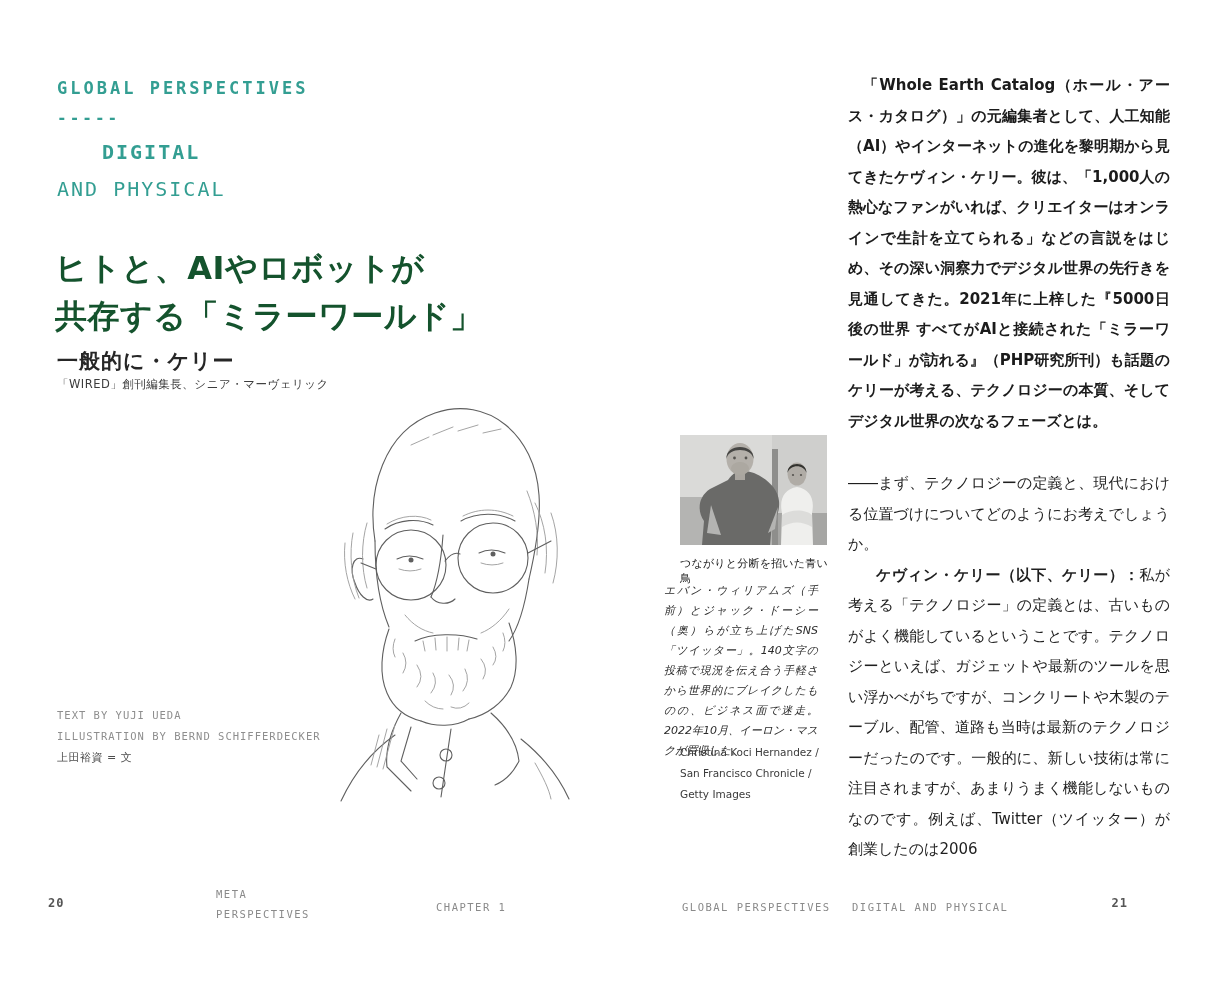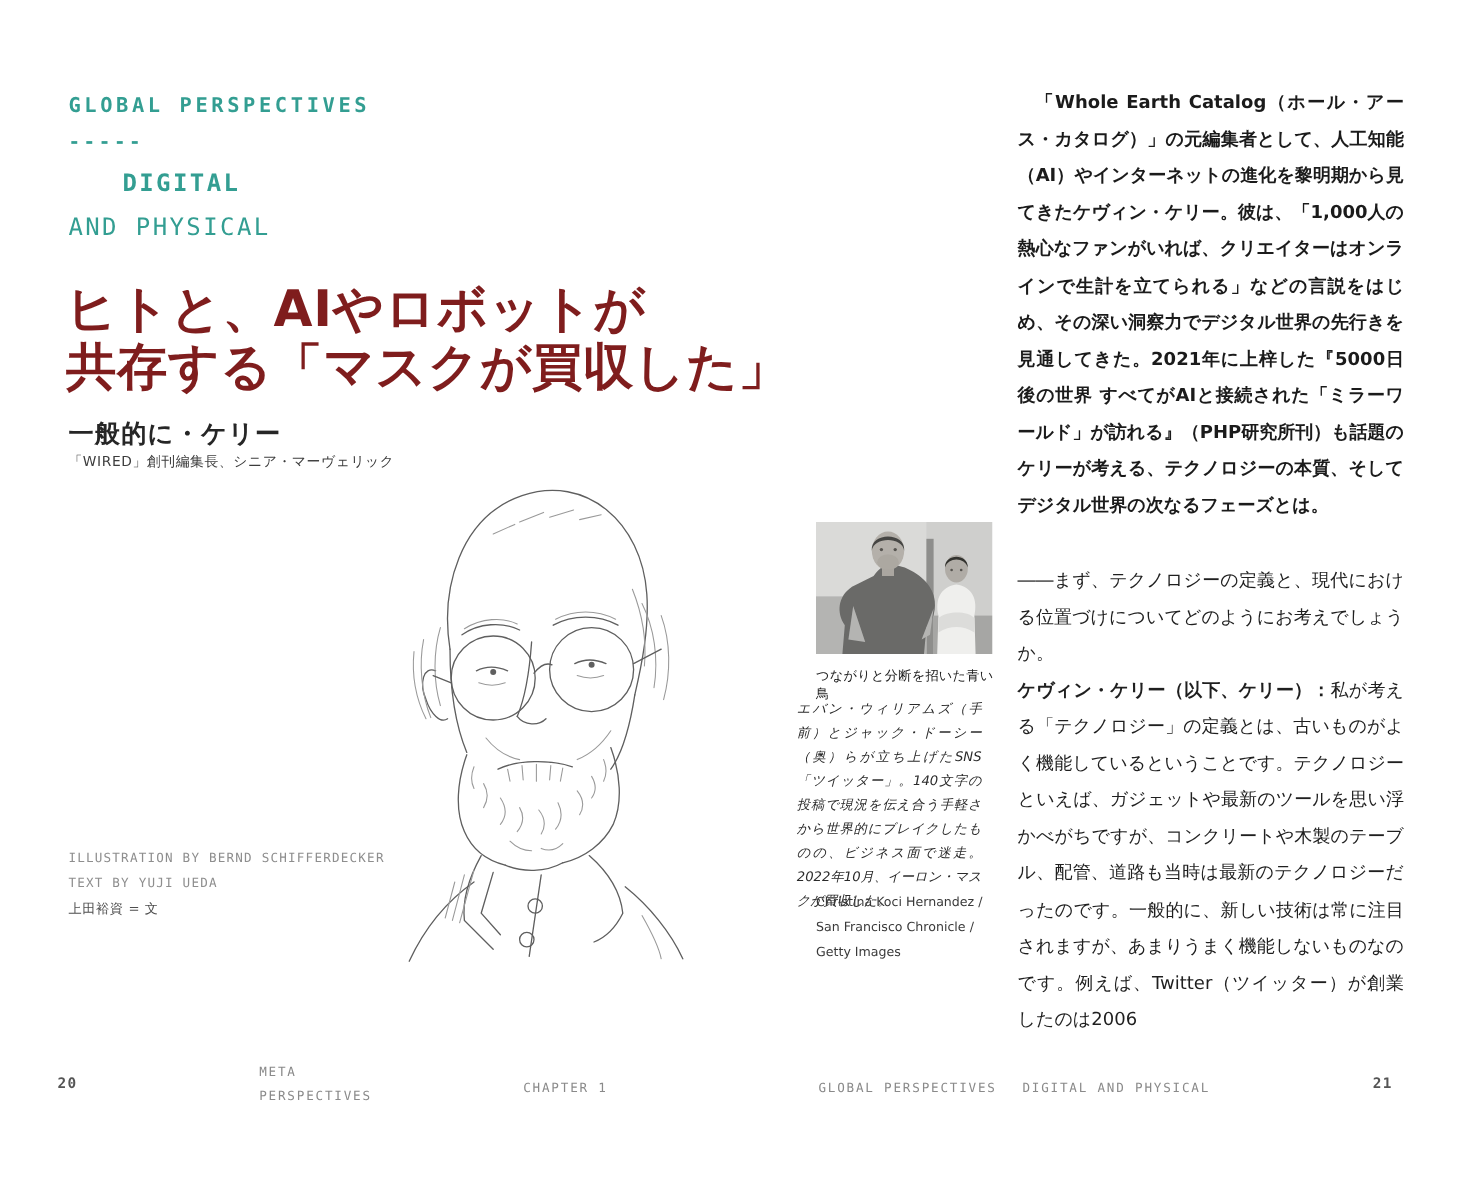--- a/index.html
+++ b/index.html
@@ -9,60 +9,60 @@
     color:#1f1f1f; position:relative; overflow:hidden;
   }
   .abs{position:absolute;}
   .mono{font-family:"DejaVu Sans Mono","Liberation Mono",monospace;}
 
   
   .eyebrow{left:57px;top:78px;font-size:17px;font-weight:bold;letter-spacing:3px;color:#339e92;}
   .dashes{left:57px;top:108px;font-size:16px;font-weight:bold;letter-spacing:3px;color:#339e92;}
   .kicker-1{left:57px;top:140px;font-size:20px;font-weight:bold;letter-spacing:2px;color:#339e92;margin-left:45px;}
   .kicker-2{left:57px;top:177px;font-size:20px;font-weight:normal;letter-spacing:2px;color:#339e92;}
-  .headline{left:55px;top:234px;font-size:42px;line-height:48px;font-weight:700;color:#7f1d1d;letter-spacing:.5px;}
+  .headline{left:55px;top:244px;font-size:32px;line-height:48px;font-weight:700;color:#14532d;letter-spacing:.5px;}
   .author{left:57px;top:347px;font-size:21px;font-weight:700;color:#262626;letter-spacing:1px;}
   .author-sub{left:57px;top:377px;font-size:11.5px;color:#3c3c3c;letter-spacing:.5px;}
   .portrait{left:283px;top:383px;width:300px;height:420px;}
   .credits{left:57px;top:705px;line-height:21px;}
   .credit-en{font-family:"DejaVu Sans Mono","Liberation Mono",monospace;font-size:10.5px;letter-spacing:1px;color:#8e8e8e;}
   .credit-ja{font-size:11px;color:#4e4e4e;letter-spacing:.5px;}
 
   
   .pageno-left{left:48px;top:896px;font-size:12px;font-weight:bold;letter-spacing:1px;color:#555;}
   .meta-label{left:216px;top:884px;font-size:10.5px;line-height:20px;letter-spacing:1.5px;color:#8a8a8a;}
   .chapter-label{left:396px;top:901px;font-size:10.5px;letter-spacing:1.5px;color:#8a8a8a;margin-left:40px;}
   .footer-gp{left:682px;top:901px;font-size:10.5px;letter-spacing:1.5px;color:#8a8a8a;}
   .footer-dp{left:852px;top:901px;font-size:10.5px;letter-spacing:1.5px;color:#8a8a8a;}
-  .pageno-right{left:1144px;top:896px;width:60px;text-align:left;font-size:12px;font-weight:bold;letter-spacing:1px;color:#555;}
+  .pageno-right{left:1068px;top:896px;width:60px;text-align:right;font-size:12px;font-weight:bold;letter-spacing:1px;color:#555;}
 
   
   .photo{left:680px;top:435px;width:147px;height:110px;}
   .cap-title{left:680px;top:556px;width:154px;font-size:11px;color:#202020;letter-spacing:.2px;}
   .cap-body{left:664px;top:581px;width:154px;font-size:11px;line-height:20px;text-align:justify;color:#2a2a2a;font-style:italic;}
   .photo-credit{left:680px;top:742px;width:154px;font-size:10.5px;line-height:21px;color:#3a3a3a;}
   .body-col{left:848px;top:70px;width:322px;font-size:15px;line-height:30.5px;text-align:justify;color:#1f1f1f;}
   .body-col p{margin:0;}
   .lead{font-weight:700;text-indent:1em;margin-bottom:32px !important;color:#1b1b1b;}
-  .speaker{font-weight:700;}
+  .speaker{font-weight:700;margin-left:28px;}
 
   svg .pencil{fill:none;stroke:#5f5f5f;stroke-width:1.1;stroke-linecap:round;}
   svg .pencil-light{fill:none;stroke:#9a9a9a;stroke-width:.9;stroke-linecap:round;}
 </style>
 </head>
 <body>
 
 <div class="abs eyebrow mono">GLOBAL PERSPECTIVES</div>
 <div class="abs dashes mono">-----</div>
 <div class="abs kicker-1 mono">DIGITAL</div>
 <div class="abs kicker-2 mono">AND PHYSICAL</div>
 
 <div class="abs headline">
   <div>ヒトと、AIやロボットが</div>
-  <div>共存する「マスクが買収した」</div>
+  <div>共存する「ミラーワールド」</div>
 </div>
 
 <div class="abs author">一般的に・ケリー</div>
 <div class="abs author-sub">「WIRED」創刊編集長、シニア・マーヴェリック</div>
 
 <svg class="abs portrait" viewBox="0 0 300 420" aria-hidden="true">
 
   <path class="pencil" d="M 92 158 C 84 108 100 48 152 30 C 205 12 252 52 256 112 C 258 140 252 170 246 196"></path>
   <path class="pencil" d="M 246 196 C 242 222 236 244 226 258"></path>
   <path class="pencil" d="M 92 158 C 92 190 96 220 106 244"></path>
@@ -111,22 +111,22 @@
   <path class="pencil" d="M 168 346 L 158 414"></path>
   <circle class="pencil" cx="163" cy="372" r="6"></circle>
   <circle class="pencil" cx="156" cy="400" r="6"></circle>
 
   <path class="pencil" d="M 58 418 C 72 388 92 366 112 352"></path>
   <path class="pencil" d="M 238 356 C 258 372 276 394 286 416"></path>
   <path class="pencil-light" d="M 252 380 C 260 394 266 406 268 416 M 96 352 L 88 382 M 104 346 L 94 384 M 112 342 L 100 386"></path>
 </svg>
 
 <div class="abs credits">
+  <div class="credit-en">TEXT BY YUJI UEDA</div>
   <div class="credit-en">ILLUSTRATION BY BERND SCHIFFERDECKER</div>
-  <div class="credit-en">TEXT BY YUJI UEDA</div>
   <div class="credit-ja">上田裕資 = 文</div>
 </div>
 
 <div class="abs pageno-left mono">20</div>
 <div class="abs meta-label mono">
   <div>META</div>
   <div>PERSPECTIVES</div>
 </div>
 <div class="abs chapter-label mono">CHAPTER 1</div>
 

